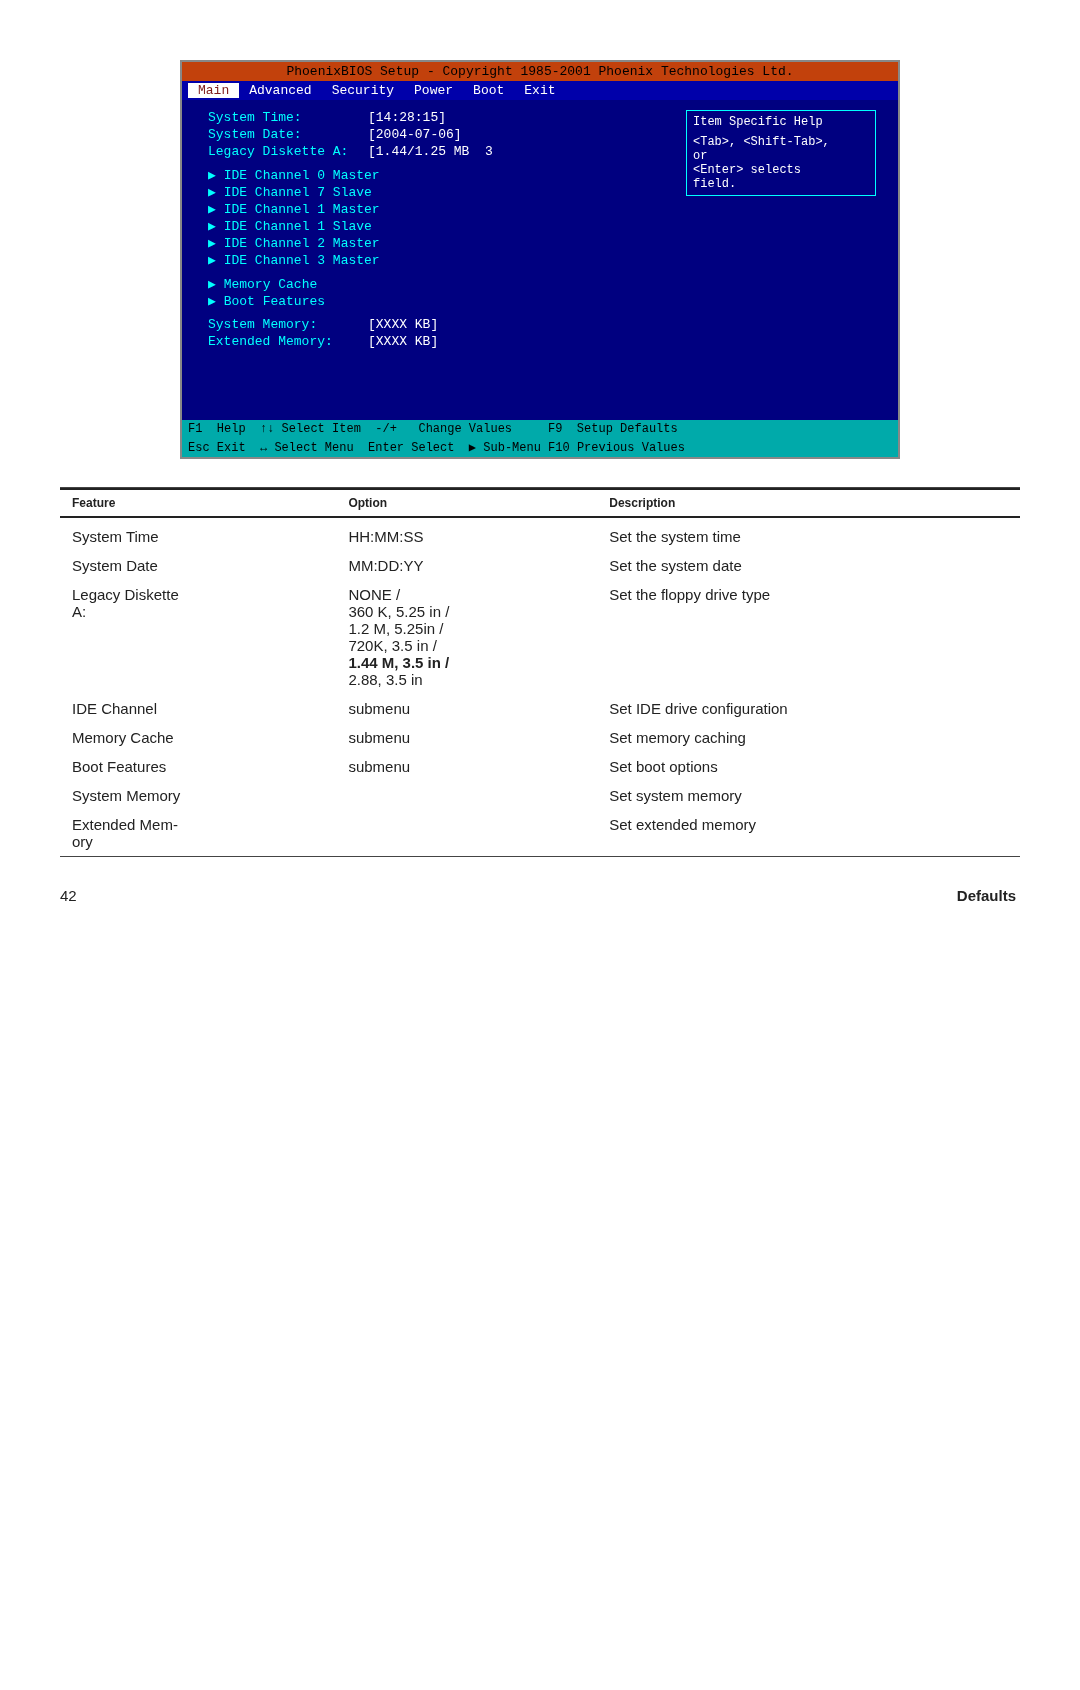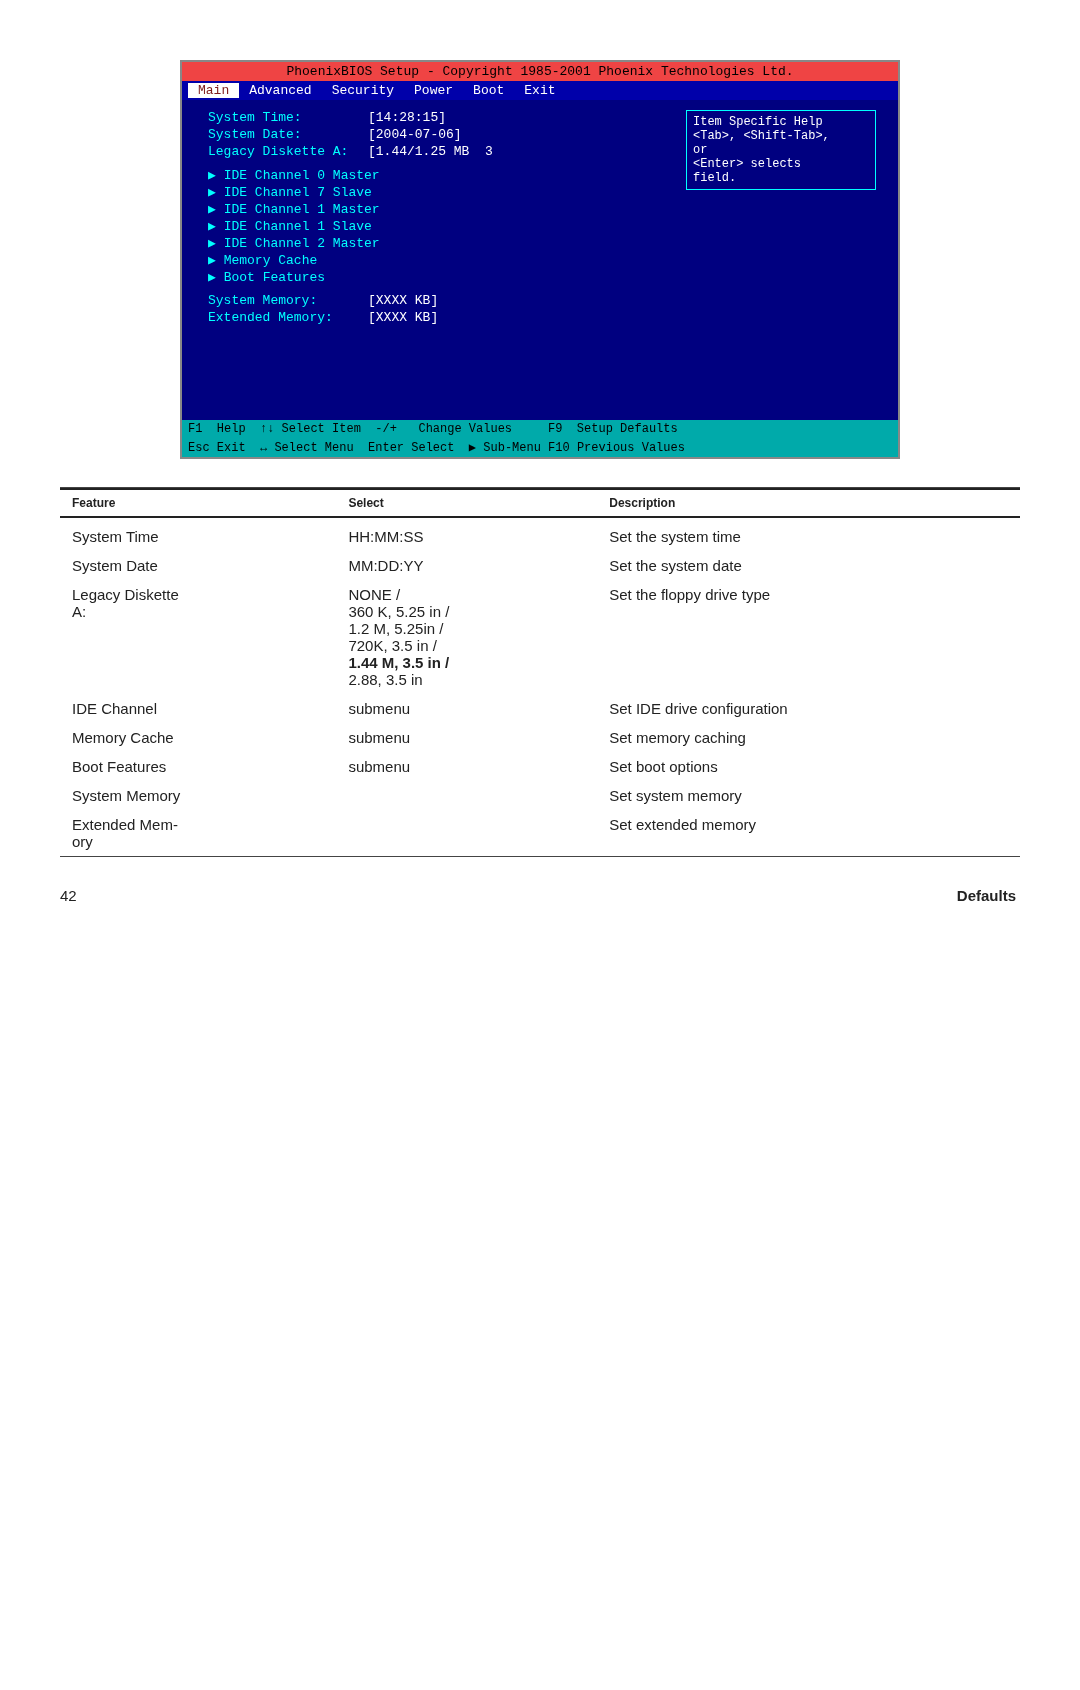--- a/index.html
+++ b/index.html
@@ -17,21 +17,21 @@
       margin: 60px auto 0 auto;
       width: 720px;
       border: 2px solid #888;
       background: #000080;
       color: #00ffff;
       font-family: 'Courier New', Courier, monospace;
       font-size: 13px;
     }
 
     .bios-title-bar {
-      background: #ef4444;
+      background: #c2410c;
       color: #000000;
       text-align: center;
       padding: 2px 6px;
       font-family: 'Courier New', Courier, monospace;
       font-size: 13px;
     }
 
     .bios-menu-bar {
       background: #0000aa;
       color: #ffffff;
@@ -210,54 +210,55 @@
       <div class="bios-field-row bios-section-gap">
         <span class="bios-field-label">Legacy Diskette A:</span>
         <span class="bios-field-value">[1.44/1.25 MB &nbsp;3</span>
       </div>
 
       <div class="bios-submenu-item">IDE Channel 0 Master</div>
       <div class="bios-submenu-item">IDE Channel 7 Slave</div>
       <div class="bios-submenu-item">IDE Channel 1 Master</div>
       <div class="bios-submenu-item">IDE Channel 1 Slave</div>
       <div class="bios-submenu-item">IDE Channel 2 Master</div>
+      <div class="bios-submenu-item bios-section-gap">IDE Channel 3 Master</div>
 
       <div class="bios-submenu-item">Memory Cache</div>
       <div class="bios-submenu-item bios-section-gap">Boot Features</div>
 
       <div class="bios-field-row">
         <span class="bios-field-label">System Memory:</span>
         <span class="bios-field-value">[XXXX KB]</span>
       </div>
       <div class="bios-field-row">
         <span class="bios-field-label">Extended Memory:</span>
         <span class="bios-field-value">[XXXX KB]</span>
       </div>
     </div>
 
     <div class="bios-right">
       <div class="bios-help-box">
-        <div style="">Item Specific Help</div>
+        <div style="margin-bottom:6px;">Item Specific Help</div>
         <div>&lt;Tab&gt;, &lt;Shift-Tab&gt;,<br>or<br>&lt;Enter&gt; selects<br>field.</div>
       </div>
     </div>
   </div>
 
   <div class="bios-status-bar">F1&nbsp; Help &nbsp;↑↓ Select Item &nbsp;-/+&nbsp;&nbsp; Change Values &nbsp;&nbsp;&nbsp; F9&nbsp; Setup Defaults</div>
   <div class="bios-status-bar">Esc Exit &nbsp;↔ Select Menu &nbsp;Enter Select &nbsp;▶ Sub-Menu F10 Previous Values</div>
 </div>
 
 <hr class="page-divider">
 
 <div class="ref-table-wrapper">
   <table class="ref-table">
     <thead>
       <tr>
         <th>Feature</th>
-        <th>Select</th>
+        <th>Option</th>
         <th>Description</th>
       </tr>
     </thead>
     <tbody>
 
       <tr>
         <td>System Time</td>
         <td>HH:MM:SS</td>
         <td>Set the system time</td>
       </tr>

